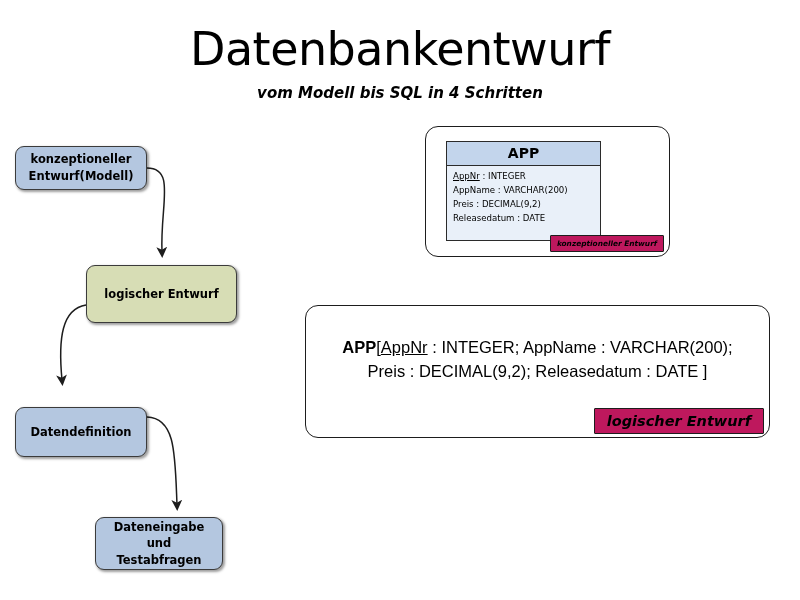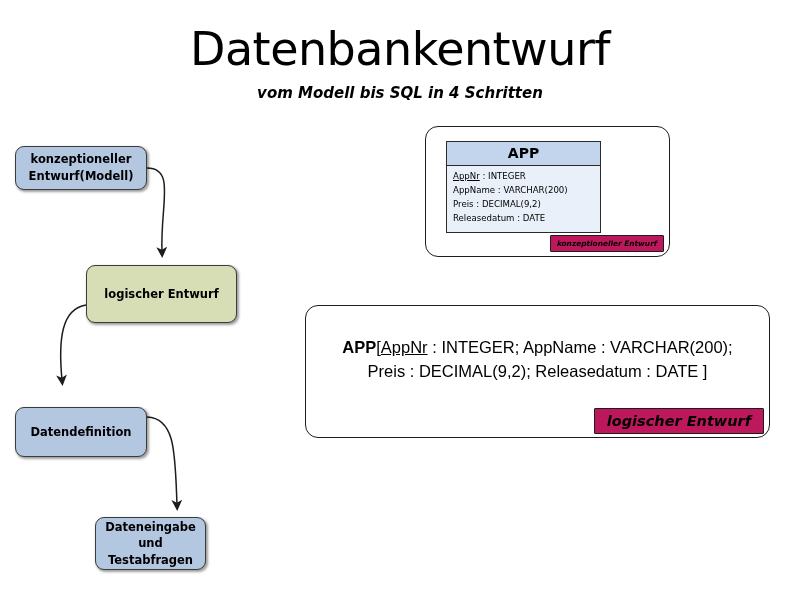--- a/index.html
+++ b/index.html
@@ -65,21 +65,21 @@
     line-height: 1.45;
     padding: 2px 6px;
     box-shadow: 1.5px 1.5px 2.5px rgba(0,0,0,0.38);
     font-family: "DejaVu Sans", sans-serif;
   }
   .flowbox span { display: block; }
 
   #box-konzeptionell { left: 15px;  top: 146px; width: 132px; height: 44px; padding-left: 6px; }
   #box-logisch       { left: 86px;  top: 265px; width: 151px; height: 58px; }
   #box-datendef      { left: 15px;  top: 393px; width: 132px; height: 50px; }
-  #box-dateneingabe  { left: 95px;  top: 517px; width: 111px; height: 53px; }
+  #box-dateneingabe  { left: 95px;  top: 517px; width: 128px; height: 53px; }
 
   
   #arrows {
     position: absolute;
     left: 0; top: 0;
     width: 800px;
     height: 600px;
     pointer-events: none;
   }
 
@@ -107,21 +107,21 @@
   .entity-header {
     background: #c3d5ec;
     border-bottom: 1px solid #2b2b2b;
     text-align: center;
     font-size: 14px;
     font-weight: bold;
     padding: 3px 0 4px;
     font-family: "DejaVu Sans", sans-serif;
   }
   .entity-body {
-    padding: 4px 5px 6px 6px;
+    padding: 4px 5px 14px 6px;
     font-size: 8.6px;
     line-height: 1.62;
     font-family: "DejaVu Sans", sans-serif;
   }
   .attr { white-space: nowrap; }
   .pk { text-decoration: underline; }
 
   
   .badge {
     position: absolute;

